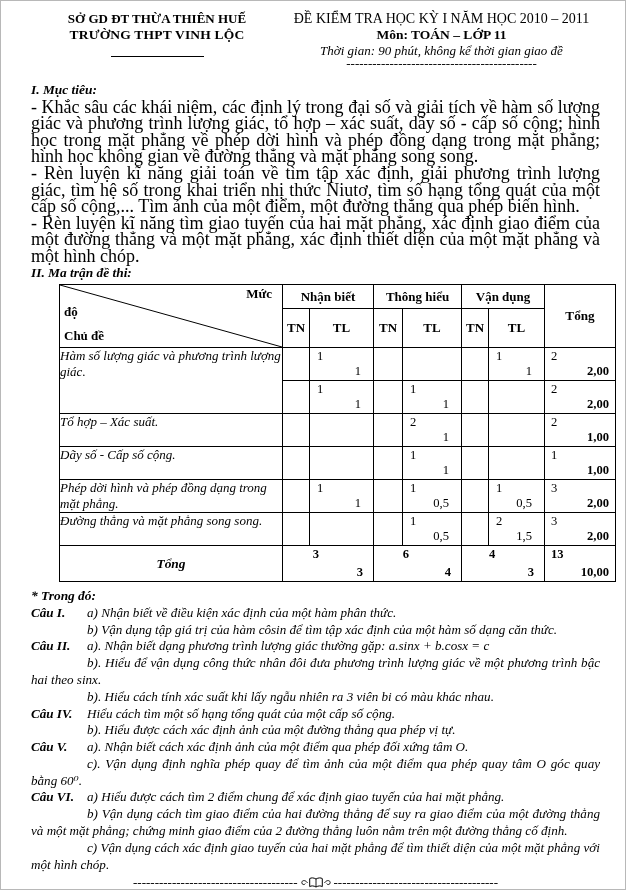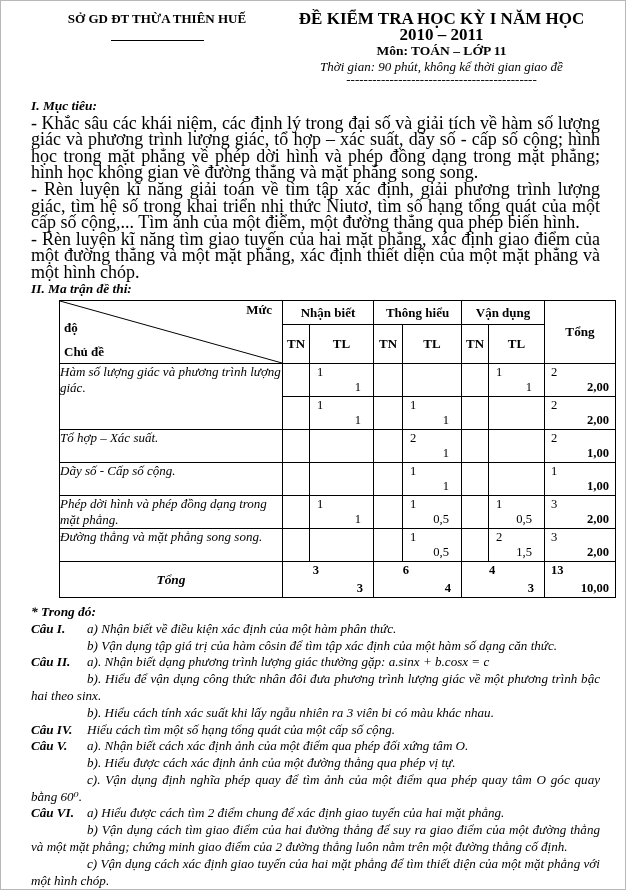--- a/index.html
+++ b/index.html
@@ -11,21 +11,21 @@
     font-family:"Liberation Serif","DejaVu Serif",serif;
     color:#000; overflow:hidden;
   }
   
   .hdr { display:flex; }
   .hdr-left { width:252px; text-align:center; flex:none; }
   .hdr-left .l1 { font-weight:bold; font-size:13px; line-height:16px; }
   .hdr-left .l2 { font-weight:bold; font-size:13.5px; line-height:16px; letter-spacing:.2px; }
   .hdr-left .uline { width:93px; border-top:1.4px solid #000; margin:13px auto 0 auto; height:0; }
   .hdr-right { flex:1; text-align:center; }
-  .hdr-right .r1 { font-weight:bold; font-size:17px; line-height:16px; }
+  .hdr-right .r1 { font-weight:normal; font-size:14px; line-height:16px; }
   .hdr-right .r2 { font-weight:bold; font-size:13.5px; line-height:16px; }
   .hdr-right .r3 { font-style:italic; font-size:13px; line-height:15px; }
   .hdr-right .rdiv { font-size:13px; line-height:11px; letter-spacing:0; }
   
   .sec-title { font-weight:bold; font-style:italic; font-size:13.4px; line-height:16.6px; }
   .sec1 { margin-top:13px; }
   p.bodyp { margin:0; font-size:18px; line-height:16.6px; text-align:justify; }
   
   table.matrix { border-collapse:collapse; table-layout:fixed; width:556px; margin:3px 0 0 28px;
                  font-size:12.6px;padding-left:20px; }
@@ -69,20 +69,21 @@
   .footline svg { vertical-align:-3px; margin:0 1px; }
 </style>
 </head>
 <body>
 
 <div class="page">
 
   <div class="hdr">
     <div class="hdr-left">
       <div class="l1">SỞ GD ĐT THỪA THIÊN HUẾ</div>
+      <div class="l2">TRƯỜNG THPT VINH LỘC</div>
       <div class="uline"></div>
     </div>
     <div class="hdr-right">
       <div class="r1">ĐỀ KIỂM TRA HỌC KỲ I NĂM HỌC 2010 – 2011</div>
       <div class="r2">Môn: TOÁN  – LỚP 11</div>
       <div class="r3">Thời gian: 90 phút, không kể thời gian giao đề</div>
       <div class="rdiv">--------------------------------------------</div>
     </div>
   </div>
 
@@ -340,22 +341,22 @@
 
   <div class="sec3">
     <div class="sec-title">* Trong đó:</div>
     <div id="notes">
         <p class="note"><span class="lbl">Câu I.</span>a) Nhận biết về điều kiện xác định của một hàm phân thức.</p>
         <p class="note note-sub">b) Vận dụng tập giá trị của hàm côsin để tìm tập xác định của một hàm số dạng căn thức.</p>
         <p class="note"><span class="lbl">Câu II.</span>a). Nhận biết dạng phương trình lượng giác thường gặp:  a.sinx + b.cosx = c</p>
         <p class="note note-sub">b). Hiểu để vận dụng công thức nhân đôi đưa phương trình lượng giác về một phương trình bậc hai theo sinx.</p>
         <p class="note note-sub">b). Hiểu cách tính xác suất khi lấy ngẫu nhiên ra 3 viên bi có màu khác nhau.</p>
         <p class="note"><span class="lbl">Câu IV.</span>Hiểu cách tìm một số hạng tổng quát của một cấp số cộng.</p>
+        <p class="note note-sub">b). Hiểu được cách xác định ảnh của một đường thẳng qua phép vị tự.</p>
         <p class="note"><span class="lbl">Câu V.</span>a). Nhận biết cách xác định ảnh của một điểm qua phép đối xứng tâm O.</p>
-        <p class="note note-sub">b). Hiểu được cách xác định ảnh của một đường thẳng qua phép vị tự.</p>
         <p class="note note-sub">c). Vận dụng định nghĩa phép quay để tìm ảnh của một điểm qua phép quay tâm O góc quay bằng 60⁰.</p>
         <p class="note"><span class="lbl">Câu VI.</span>a) Hiểu được cách tìm 2 điểm chung để xác định giao tuyến của hai mặt phẳng.</p>
         <p class="note note-sub">b) Vận dụng cách tìm giao điểm của hai đường thẳng để suy ra giao điểm của một đường thẳng và một mặt phẳng; chứng minh giao điểm của 2 đường thẳng luôn nằm trên một đường thẳng cố định.</p>
         <p class="note note-sub">c) Vận dụng cách xác định giao tuyến của hai mặt phẳng để tìm thiết diện của một mặt phẳng với một hình chóp.</p>
       </div>
   </div>
 
   <div class="footline">
     <span>--------------------------------------</span><svg width="34" height="14" viewBox="0 0 34 14">
       <path d="M8.5 7 C6.5 3.5 2.8 4.2 2.8 6.6 C2.8 8.7 5.4 9.2 6.4 7.6" fill="none" stroke="#000" stroke-width="0.9"></path>

